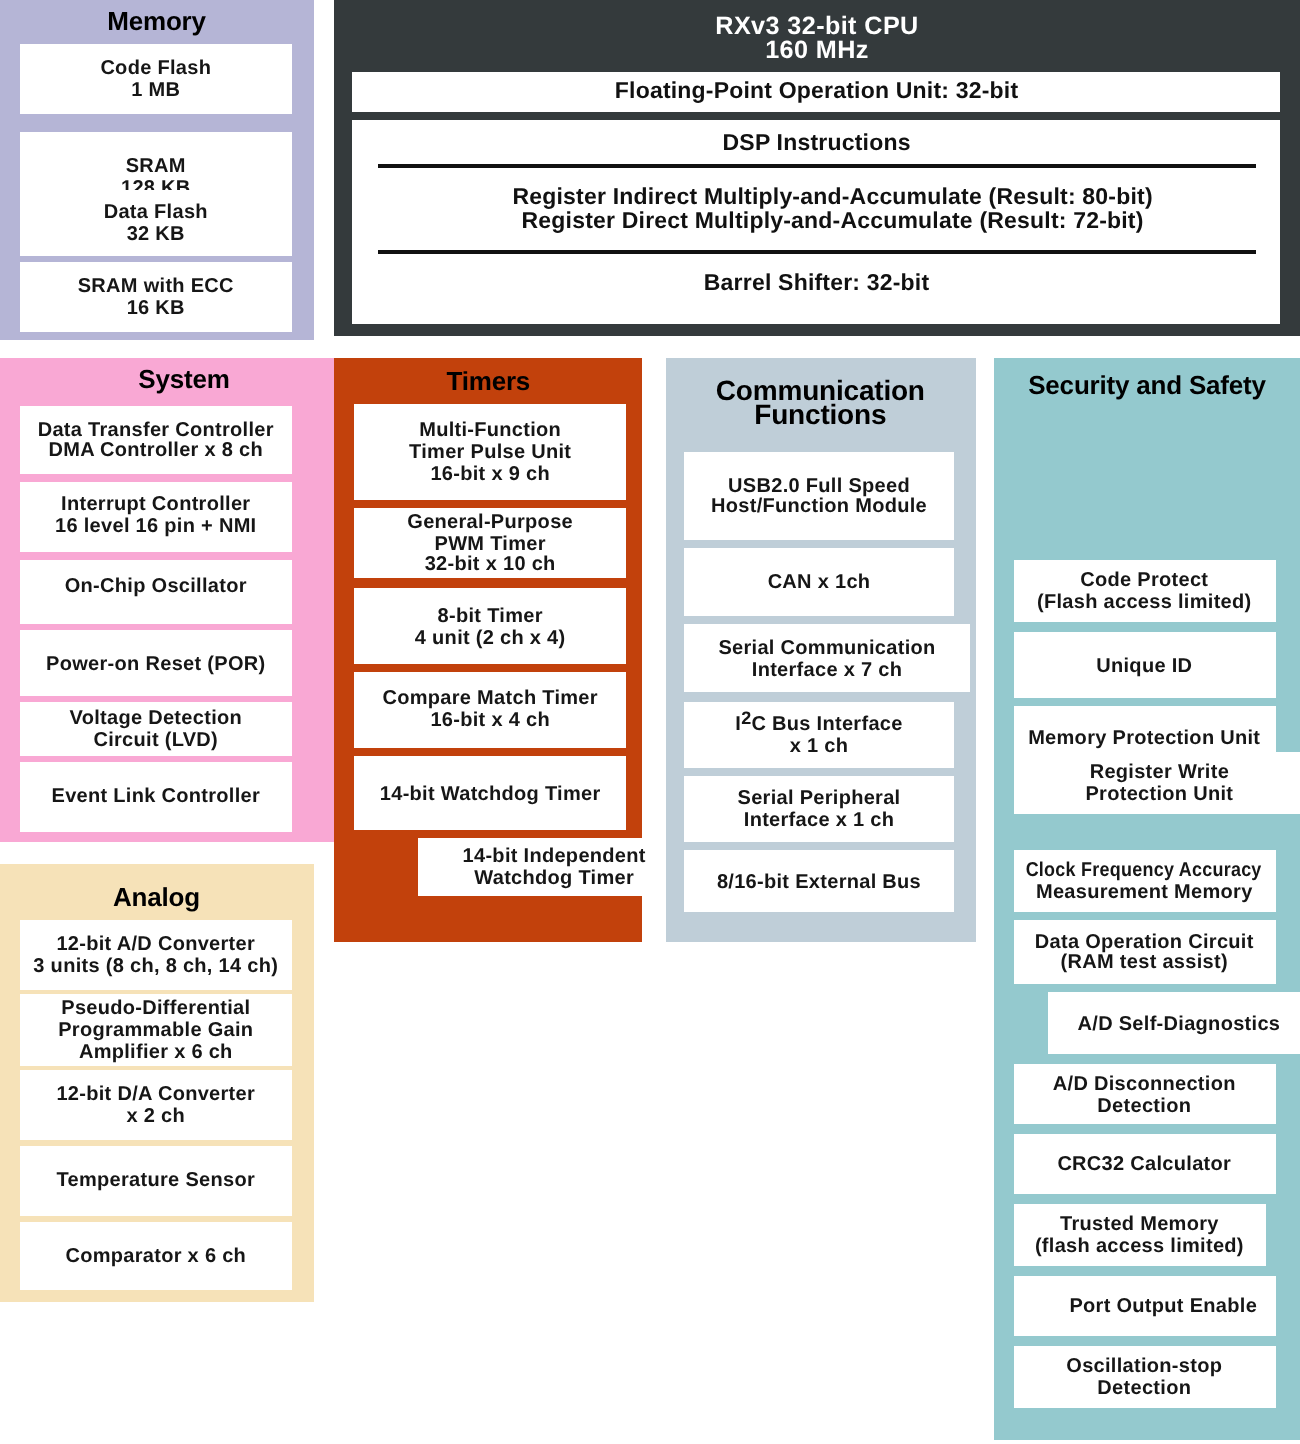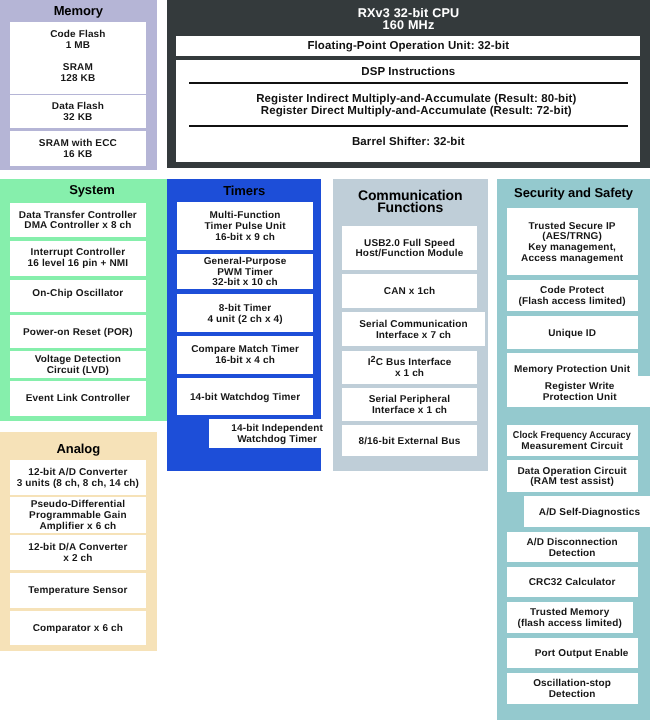--- a/index.html
+++ b/index.html
@@ -51,34 +51,34 @@
   </div>
 </div>
 
 <div id="panels">
     <div class="panel" style="left: 0px; top: 0px; width: 156.5px; height: 170px; background: rgb(181, 181, 214);">
       <div class="panel-title" style="top: 5px; font-size: 13px;">Memory</div>
       <div class="cell" style="left: 9.9px; width: 136px; top: 22px; height: 34.9px;">
         <span class="ln">Code Flash</span>
         <span class="ln">1 MB</span>
       </div>
-      <div class="cell" style="left: 9.9px; width: 136px; top: 50px; height: 44px;">
+      <div class="cell" style="left: 9.9px; width: 136px; top: 66px; height: 44px;">
         <span class="ln">SRAM</span>
         <span class="ln">128 KB</span>
       </div>
       <div class="cell" style="left: 9.9px; width: 136px; top: 94.9px; height: 33.6px;">
         <span class="ln">Data Flash</span>
         <span class="ln">32 KB</span>
       </div>
       <div class="cell" style="left: 9.9px; width: 136px; top: 130.8px; height: 35px;">
         <span class="ln">SRAM with ECC</span>
         <span class="ln">16 KB</span>
       </div>
     </div>
-    <div class="panel" style="left: 0px; top: 178.5px; width: 184px; height: 242.9px; background: #86efac;">
+    <div class="panel" style="left: 0px; top: 178.5px; width: 184px; height: 242.9px; background: #f9a8d4;">
       <div class="panel-title" style="top: 5px; font-size: 13px;">System</div>
       <div class="cell" style="left: 9.9px; width: 136px; top: 24.1px; height: 34.5px;">
         <span class="ln">Data Transfer Controller</span>
         <span class="ln">DMA Controller x 8 ch</span>
       </div>
       <div class="cell" style="left: 9.9px; width: 136px; top: 62.3px; height: 35.7px;">
         <span class="ln" style="position: relative; top: -1.3px;">Interrupt Controller</span>
         <span class="ln" style="position: relative; top: -1.3px;">16 level 16 pin + NMI</span>
       </div>
       <div class="cell" style="left: 9.9px; width: 136px; top: 101.8px; height: 31.7px;">
@@ -110,21 +110,21 @@
         <span class="ln">12-bit D/A Converter</span>
         <span class="ln">x 2 ch</span>
       </div>
       <div class="cell" style="left: 9.9px; width: 136px; top: 141px; height: 35.1px;">
         <span class="ln">Temperature Sensor</span>
       </div>
       <div class="cell" style="left: 9.9px; width: 136px; top: 178.9px; height: 34.8px;">
         <span class="ln">Comparator x 6 ch</span>
       </div>
     </div>
-    <div class="panel" style="left: 167px; top: 178.5px; width: 154.3px; height: 292.8px; background: #1d4ed8;">
+    <div class="panel" style="left: 167px; top: 178.5px; width: 154.3px; height: 292.8px; background: #c2410c;">
       <div class="panel-title" style="top: 6.9px; font-size: 13px;">Timers</div>
       <div class="cell" style="left: 10.2px; width: 135.8px; top: 23.4px; height: 48.1px;">
         <span class="ln">Multi-Function</span>
         <span class="ln">Timer Pulse Unit</span>
         <span class="ln">16-bit x 9 ch</span>
       </div>
       <div class="cell" style="left: 10.2px; width: 135.8px; top: 75.1px; height: 35.8px;">
         <span class="ln">General-Purpose</span>
         <span class="ln">PWM Timer</span>
         <span class="ln">32-bit x 10 ch</span>
@@ -168,43 +168,37 @@
       <div class="cell" style="left: 9.5px; width: 135px; top: 209.4px; height: 33.2px;">
         <span class="ln">Serial Peripheral</span>
         <span class="ln">Interface x 1 ch</span>
       </div>
       <div class="cell" style="left: 9.5px; width: 135px; top: 246.9px; height: 30.6px;">
         <span class="ln">8/16-bit External Bus</span>
       </div>
     </div>
     <div class="panel" style="left: 497px; top: 178.5px; width: 153px; height: 541px; background: rgb(148, 201, 206);">
       <div class="panel-title" style="top: 8.9px; font-size: 13px;">Security and Safety</div>
-      <div class="cell" style="left: 9.7px; width: 130.9px; top: 29.9px; height: 66.8px;">
-        <span class="ln">Trusted Secure IP</span>
-        <span class="ln">(AES/TRNG)</span>
-        <span class="ln">Key management,</span>
-        <span class="ln">Access management</span>
-      </div>
       <div class="cell" style="left: 9.7px; width: 130.9px; top: 101.2px; height: 31.6px;">
         <span class="ln">Code Protect</span>
         <span class="ln">(Flash access limited)</span>
       </div>
       <div class="cell" style="left: 9.7px; width: 130.9px; top: 137.7px; height: 32.5px;">
         <span class="ln">Unique ID</span>
       </div>
       <div class="cell" style="left: 9.7px; width: 130.9px; top: 174.2px; height: 32.2px;">
         <span class="ln">Memory Protection Unit</span>
       </div>
       <div class="cell" style="left: 9.7px; width: 146px; top: 197px; height: 31.1px;">
         <span class="ln">Register Write</span>
         <span class="ln">Protection Unit</span>
       </div>
       <div class="cell" style="left: 9.7px; width: 130.9px; top: 246.4px; height: 30.7px;">
         <span class="ln" style="display: inline-block; transform: scaleX(0.896486); transform-origin: center center;">Clock Frequency Accuracy</span>
-        <span class="ln">Measurement Circuit</span>
+        <span class="ln">Measurement Memory</span>
       </div>
       <div class="cell" style="left: 9.7px; width: 130.9px; top: 281.7px; height: 31.6px;">
         <span class="ln">Data Operation Circuit</span>
         <span class="ln">(RAM test assist)</span>
       </div>
       <div class="cell" style="left: 27px; width: 130.9px; top: 317.9px; height: 30.9px;">
         <span class="ln">A/D Self-Diagnostics</span>
       </div>
       <div class="cell" style="left: 9.7px; width: 130.9px; top: 353.8px; height: 29.6px;">
         <span class="ln">A/D Disconnection</span>

